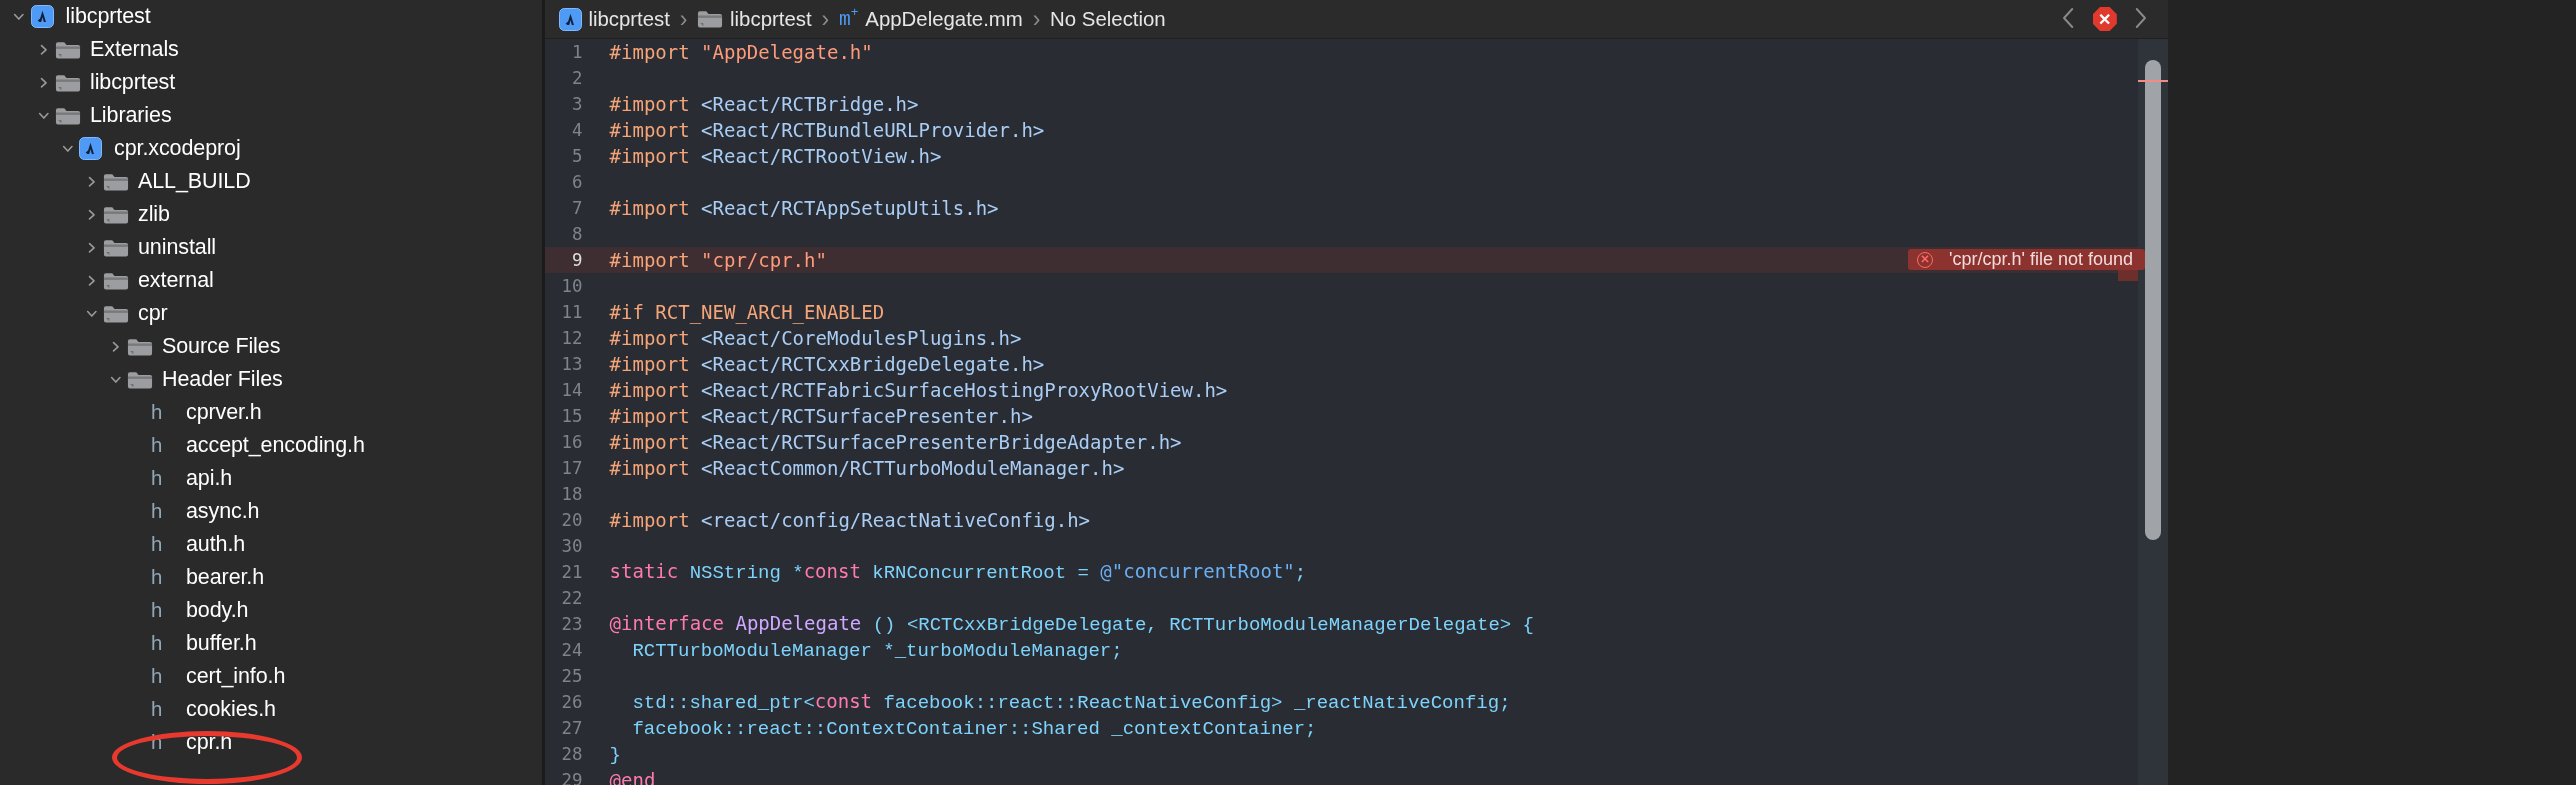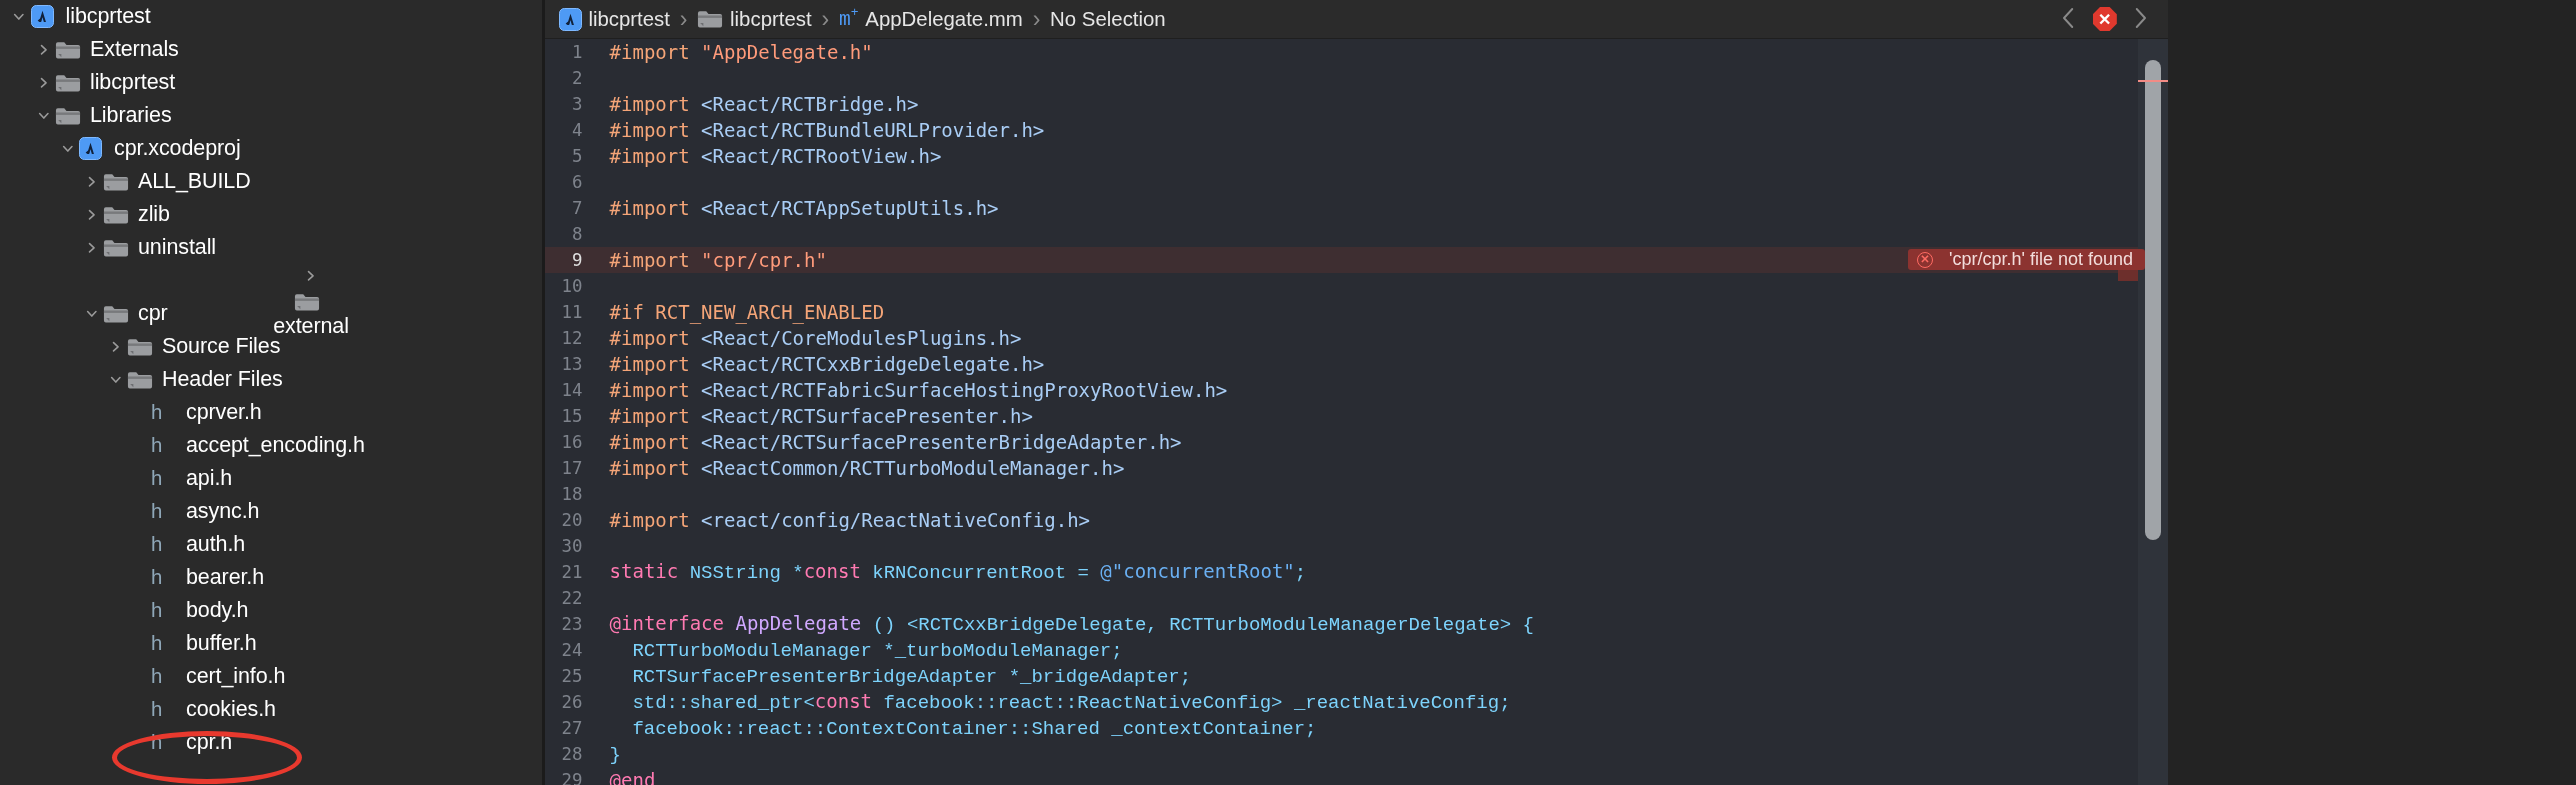--- a/index.html
+++ b/index.html
@@ -317,21 +317,21 @@
             <span>
               <svg width="26" height="19.6" viewBox="0 0 34 26" class="folder">
                 <path d="M1 5.5 A2.5 2.5 0 0 1 3.5 3 H12 L15 6.5 H30.5 A2.5 2.5 0 0 1 33 9 V22 A2.5 2.5 0 0 1 30.5 24.5 H3.5 A2.5 2.5 0 0 1 1 22 Z" fill="#9b9da0"></path>
                 <rect x="1" y="8.6" width="32" height="3.2" fill="#78797c"></rect>
                 <path d="M4 18.5 L8.2 18.5 L8.2 22.8 Z" fill="#6e6f72"></path>
               </svg>
             </span>
           </span>
           <span class="nav-label">uninstall</span>
         </div>
-        <div class="nav-row" style="padding-left: 80px; flex-direction: column;">
+        <div class="nav-row" style="padding-left: 80px;">
           <span class="twisty">
             <svg width="13.6" height="13.6" viewBox="0 0 18 18">
               <polyline points="6,3.5 12,9 6,14.5" fill="none" stroke="#9a9a9a" stroke-width="2.1" stroke-linecap="round" stroke-linejoin="round"></polyline>
             </svg>
           </span>
           <span class="nav-icon">
             <span>
               <svg width="26" height="19.6" viewBox="0 0 34 26" class="folder">
                 <path d="M1 5.5 A2.5 2.5 0 0 1 3.5 3 H12 L15 6.5 H30.5 A2.5 2.5 0 0 1 33 9 V22 A2.5 2.5 0 0 1 30.5 24.5 H3.5 A2.5 2.5 0 0 1 1 22 Z" fill="#9b9da0"></path>
                 <rect x="1" y="8.6" width="32" height="3.2" fill="#78797c"></rect>
@@ -549,21 +549,21 @@
           <div class="code-line"><span class="gutter">15</span><span class="codetext"><span class="pp">#import </span><span class="hdr">&lt;React/RCTSurfacePresenter.h&gt;</span></span></div>
           <div class="code-line"><span class="gutter">16</span><span class="codetext"><span class="pp">#import </span><span class="hdr">&lt;React/RCTSurfacePresenterBridgeAdapter.h&gt;</span></span></div>
           <div class="code-line"><span class="gutter">17</span><span class="codetext"><span class="pp">#import </span><span class="hdr">&lt;ReactCommon/RCTTurboModuleManager.h&gt;</span></span></div>
           <div class="code-line"><span class="gutter">18</span><span class="codetext"></span></div>
           <div class="code-line"><span class="gutter">20</span><span class="codetext"><span class="pp">#import </span><span class="hdr">&lt;react/config/ReactNativeConfig.h&gt;</span></span></div>
           <div class="code-line"><span class="gutter">30</span><span class="codetext"></span></div>
           <div class="code-line"><span class="gutter">21</span><span class="codetext"><span class="kw">static</span><span class="plain"> NSString *</span><span class="kw">const</span><span class="plain"> kRNConcurrentRoot = </span><span class="objstr">@"concurrentRoot"</span><span class="plain">;</span></span></div>
           <div class="code-line"><span class="gutter">22</span><span class="codetext"></span></div>
           <div class="code-line"><span class="gutter">23</span><span class="codetext"><span class="kw">@interface </span><span class="cls">AppDelegate</span><span class="plain"> () &lt;RCTCxxBridgeDelegate, RCTTurboModuleManagerDelegate&gt; {</span></span></div>
           <div class="code-line"><span class="gutter">24</span><span class="codetext"><span class="plain">  RCTTurboModuleManager *_turboModuleManager;</span></span></div>
-          <div class="code-line"><span class="gutter">25</span><span class="codetext"><span class="plain">  RCTSurfacePresenterBridgeAdapter *_bridgeAdapter;</span></span></div>
+          <div class="code-line"><span class="gutter">25</span></div>
           <div class="code-line"><span class="gutter">26</span><span class="codetext"><span class="plain">  std::shared_ptr&lt;</span><span class="kw">const</span><span class="plain"> facebook::react::ReactNativeConfig&gt; _reactNativeConfig;</span></span></div>
           <div class="code-line"><span class="gutter">27</span><span class="codetext"><span class="plain">  facebook::react::ContextContainer::Shared _contextContainer;</span></span></div>
           <div class="code-line"><span class="gutter">28</span><span class="codetext"><span class="plain">}</span></span></div>
           <div class="code-line"><span class="gutter">29</span><span class="codetext"><span class="kw">@end</span></span></div>
         </div>
     </div>
 
     <div id="scroll-errmark"></div>
     <div id="vscroll">
       <div id="vscroll-thumb"></div>

